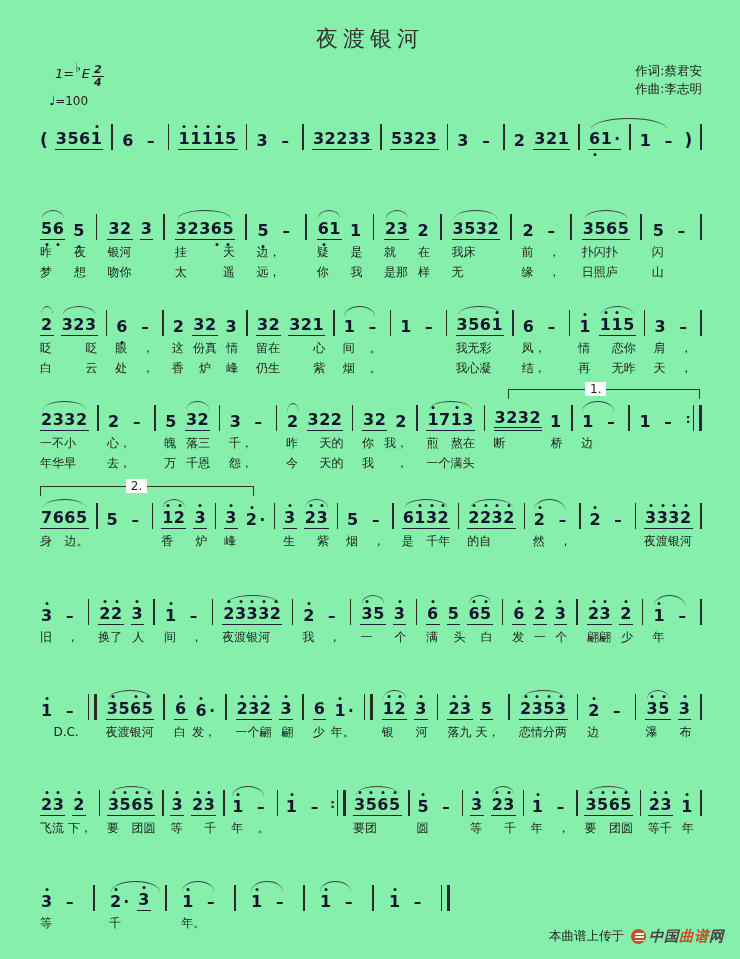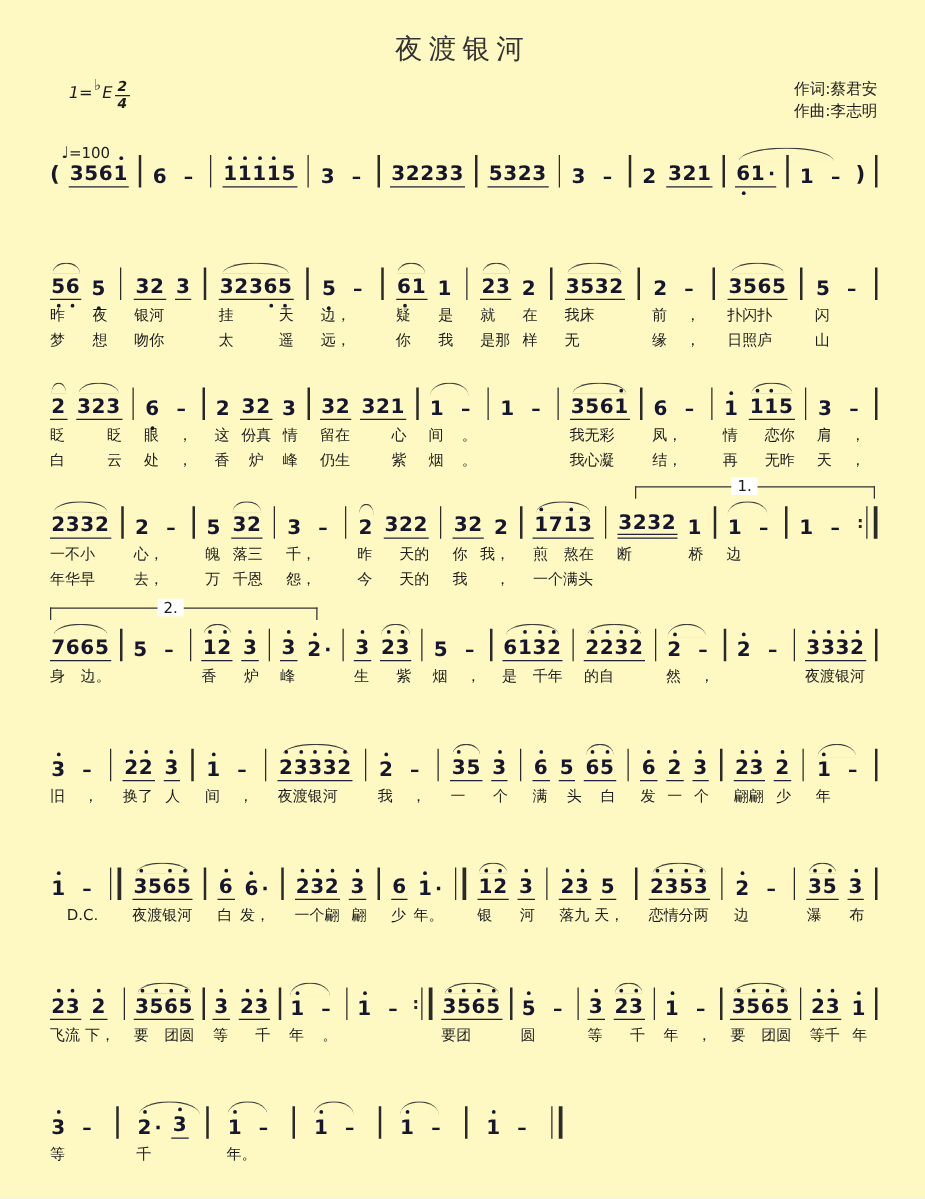--- a/index.html
+++ b/index.html
@@ -1,30 +1,30 @@
 <!DOCTYPE html>
 <html><head>
 <meta charset="utf-8">
 <style>
   html,body { margin:0; padding:0; background:#e8e8e8; }
   #sheet {
-    position:relative; width:740px; height:959px; background:#fef9c3;
+    position:relative; width:740px; height:959px; background:#86efac;
     font-family:"DejaVu Sans","Liberation Sans",sans-serif; color:#1d1d1d;
     overflow:hidden; margin:0 auto;
   }
   .title {
     position:absolute; left:0; right:0; top:24px; text-align:center;
     font-size:22px; letter-spacing:5px; color:#333; font-weight:400;
   }
   .keyblock { position:absolute; left:55px; top:61px; font-size:13px; white-space:nowrap;font-style:italic; }
   .flat { vertical-align:6px; font-size:12px; margin:0 1px; }
   .frac { display:inline-block; text-align:center; font-size:11px; line-height:1.05; vertical-align:-8px; margin-left:2px; font-weight:bold; }
   .frac .num { display:block; border-bottom:1px solid #222; padding:0 2px; }
   .frac .den { display:block; }
-  .tempo { position:absolute; left:49px; top:93px; font-size:12px;margin-top:22px; }
+  .tempo { position:absolute; left:49px; top:93px; font-size:12px; }
   .tempo .nq { font-size:13px; }
   .credits { position:absolute; right:38px; top:62px; font-size:12.5px; line-height:18px; text-align:center; }
 
   .system { position:absolute; left:40px; width:662px; display:flex; align-items:flex-start; justify-content:space-between; }
   .measure { display:flex; flex-direction:column; }
   .nrow { display:flex; align-items:flex-end; gap:7px; height:32px; }
   .grp { position:relative; display:inline-flex; align-items:flex-end; padding:0 1px; }
   .u1 { border-bottom:1.5px solid #20203a; padding-bottom:1px; }
   .u2 { border-bottom:4px double #20203a; }
   .n { position:relative; display:inline-block; font-weight:bold; font-size:16px; line-height:18px; color:#16162e; letter-spacing:0.5px; }
@@ -1481,20 +1481,27 @@
             <span class="grp">
               <span class="dash">–</span>
             </span>
           </div>
           <div class="lyr lyr1"></div>
         </div>
         <div class="bar dbl"></div>
       </div>
     </div>
 
+  <div class="footer">
+    <span>本曲谱上传于</span>
+    <span class="logo">
+      <span class="logo-icon"></span>
+      <span class="sitename"><span class="sn-dark">中国</span><span class="sn-red">曲谱</span><span class="sn-dark">网</span></span>
+    </span>
+  </div>
 
 <div class="ending" style="left: 508px; top: 389px; width: 190px;">
       <span class="endlbl">1.</span>
     </div>
     <div class="ending" style="left: 40px; top: 486px; width: 212px;">
       <span class="endlbl">2.</span>
     </div>
   </div>
 
 </body></html>

